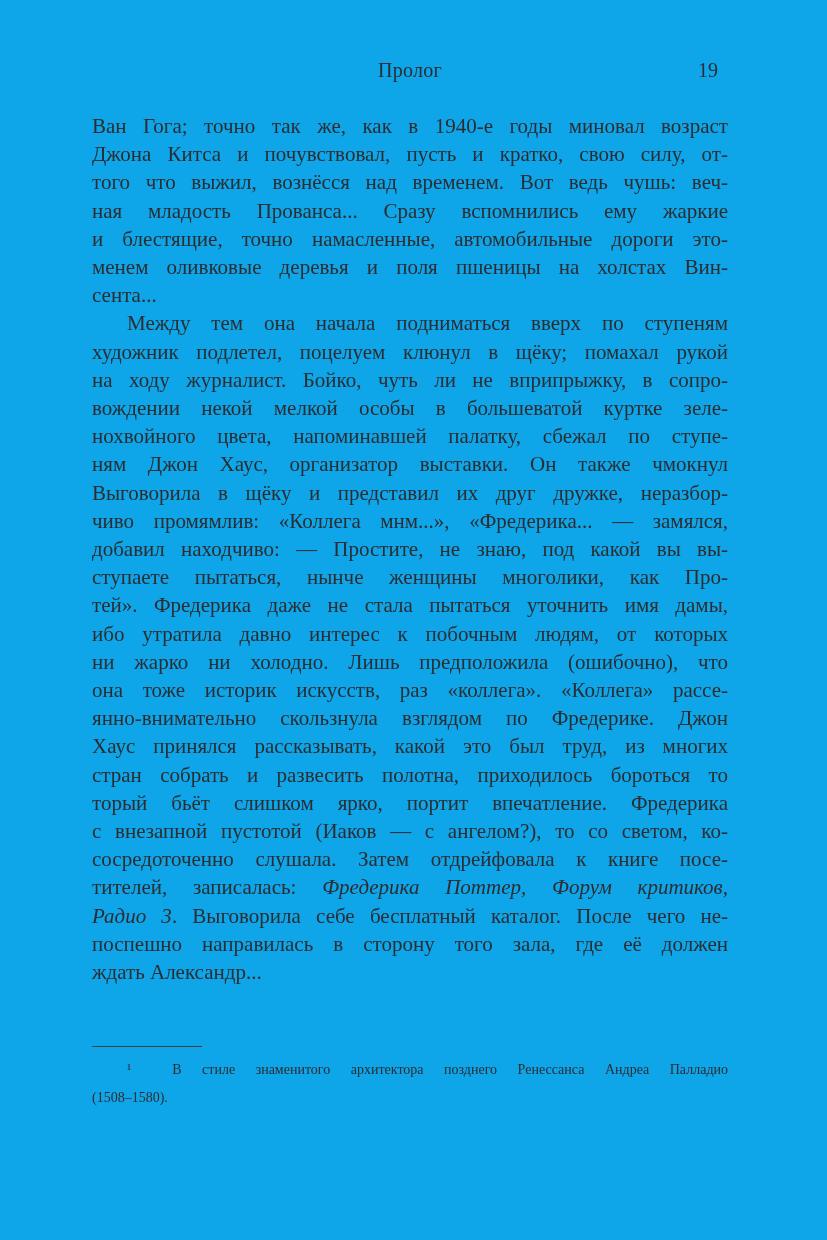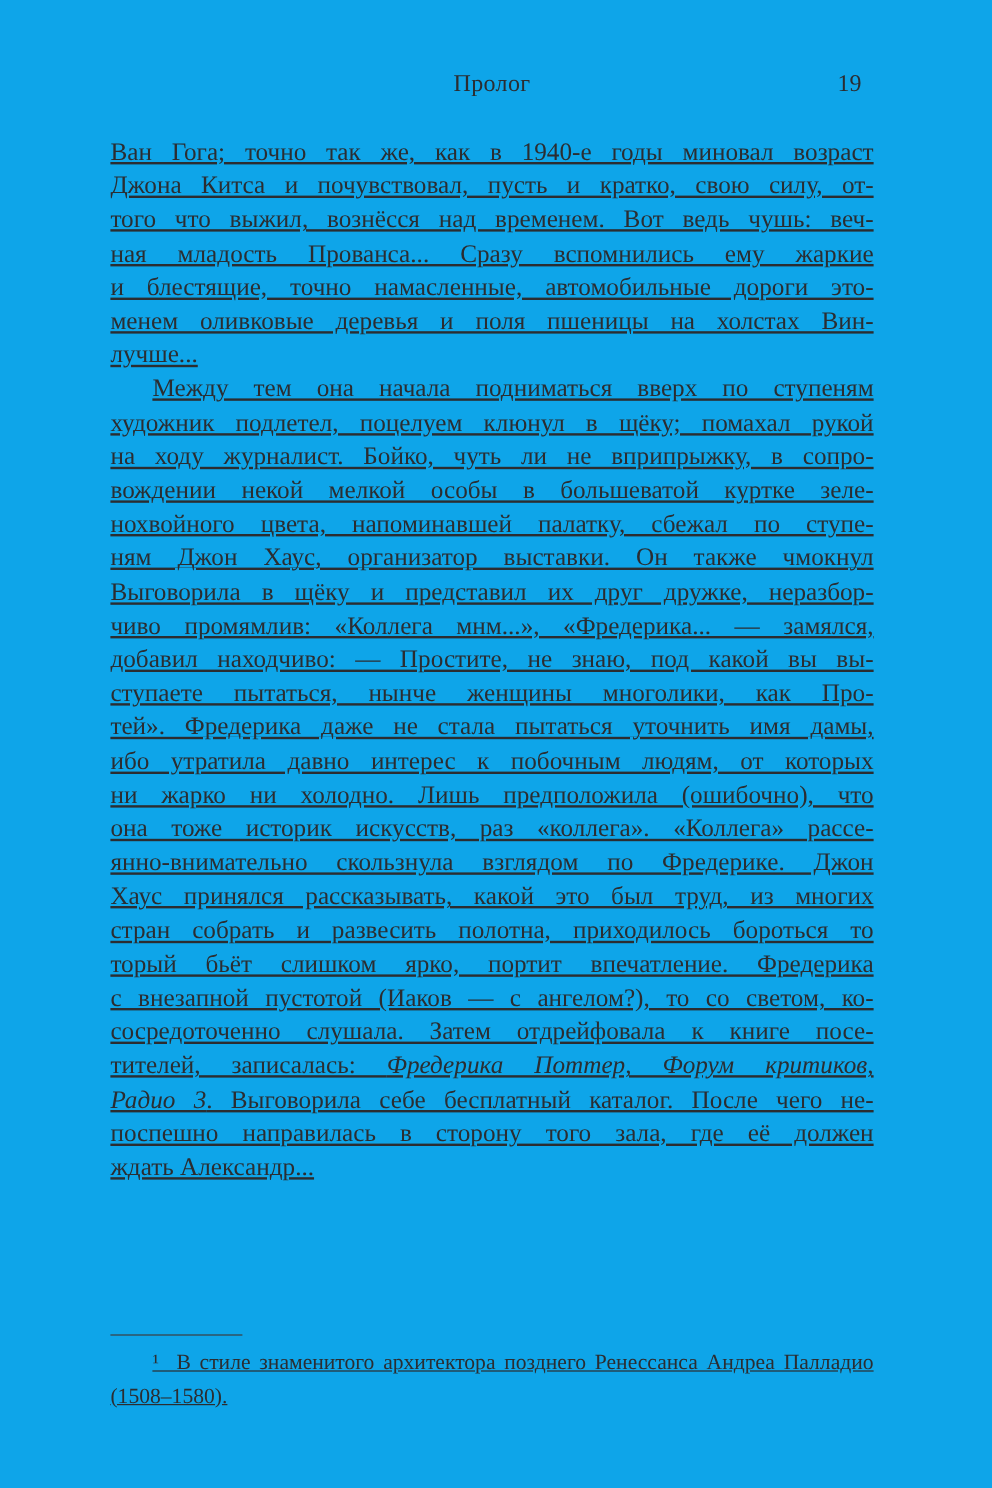--- a/index.html
+++ b/index.html
@@ -40,30 +40,29 @@
     top: 112px;
     width: 636px;
     font-size: 21px;
     line-height: 28.2px;
   }
   .para { margin: 0; }
   .line {
     text-align: justify;
     text-align-last: justify;
     white-space: normal;
-    text-decoration: underline;
   }
   .line.last { text-align-last: left; }
   .line.indent { text-indent: 35px; }
   .footnote {
     position: absolute;
     left: 92px;
-    top: 1112px;
+    top: 1046px;
     width: 636px;
-    font-size: 18px;
+    font-size: 14px;
     line-height: 27.5px;
   }
   .footnote-rule {
     width: 110px;
     height: 0;
     border-top: 1.6px solid #3c3e42;
     margin-bottom: 9px;
   }
   .footnote .line.indent { text-indent: 35px; }
 </style>
@@ -78,21 +77,21 @@
   </header>
 
   <div class="text-block" id="text-block">
       <div class="para">
         <div class="line">Ван Гога; точно так же, как в 1940-е годы миновал возраст</div>
         <div class="line">Джона Китса и почувствовал, пусть и кратко, свою силу, от-</div>
         <div class="line">того что выжил, вознёсся над временем. Вот ведь чушь: веч-</div>
         <div class="line">ная младость Прованса... Сразу вспомнились ему жаркие</div>
         <div class="line">и блестящие, точно намасленные, автомобильные дороги это-</div>
         <div class="line">менем оливковые деревья и поля пшеницы на холстах Вин-</div>
-        <div class="line last">лучше...</div>
+        <div class="line last">сента...</div>
       </div>
       <div class="para">
         <div class="line indent">Между тем она начала подниматься вверх по ступеням</div>
         <div class="line">художник подлетел, поцелуем клюнул в щёку; помахал рукой</div>
         <div class="line">на ходу журналист. Бойко, чуть ли не вприпрыжку, в сопро-</div>
         <div class="line">вождении некой мелкой особы в большеватой куртке зеле-</div>
         <div class="line">нохвойного цвета, напоминавшей палатку, сбежал по ступе-</div>
         <div class="line">ням Джон Хаус, организатор выставки. Он также чмокнул</div>
         <div class="line">Выговорила в щёку и представил их друг дружке, неразбор-</div>
         <div class="line">чиво промямлив: «Коллега мнм...», «Фредерика... — замялся,</div>

